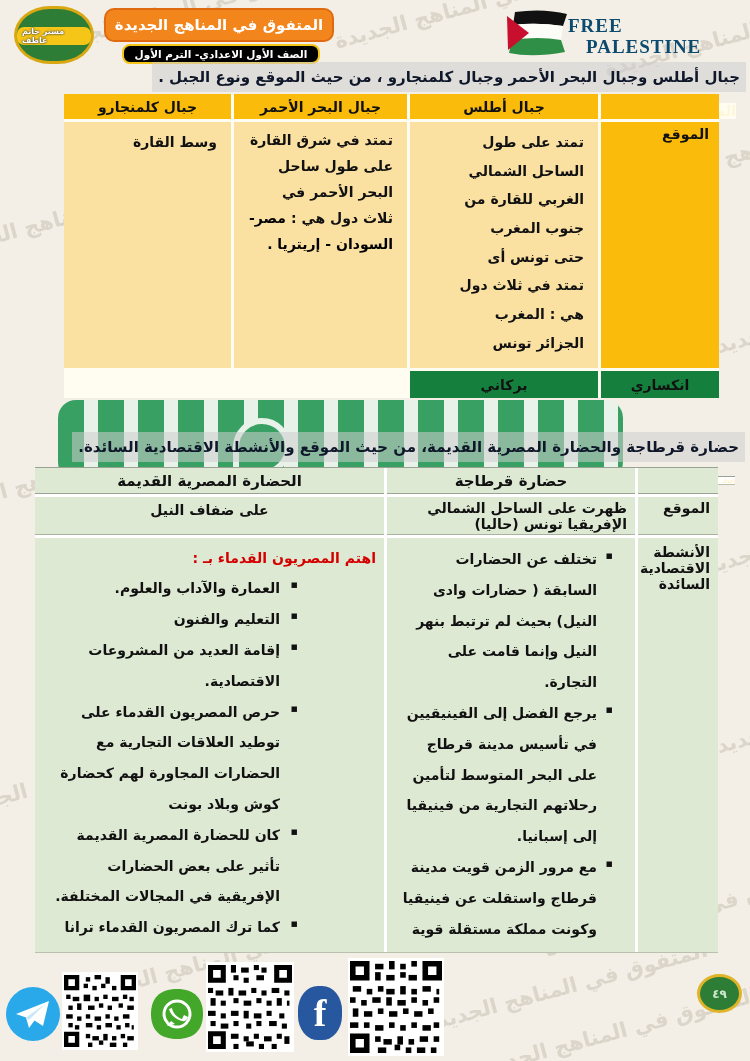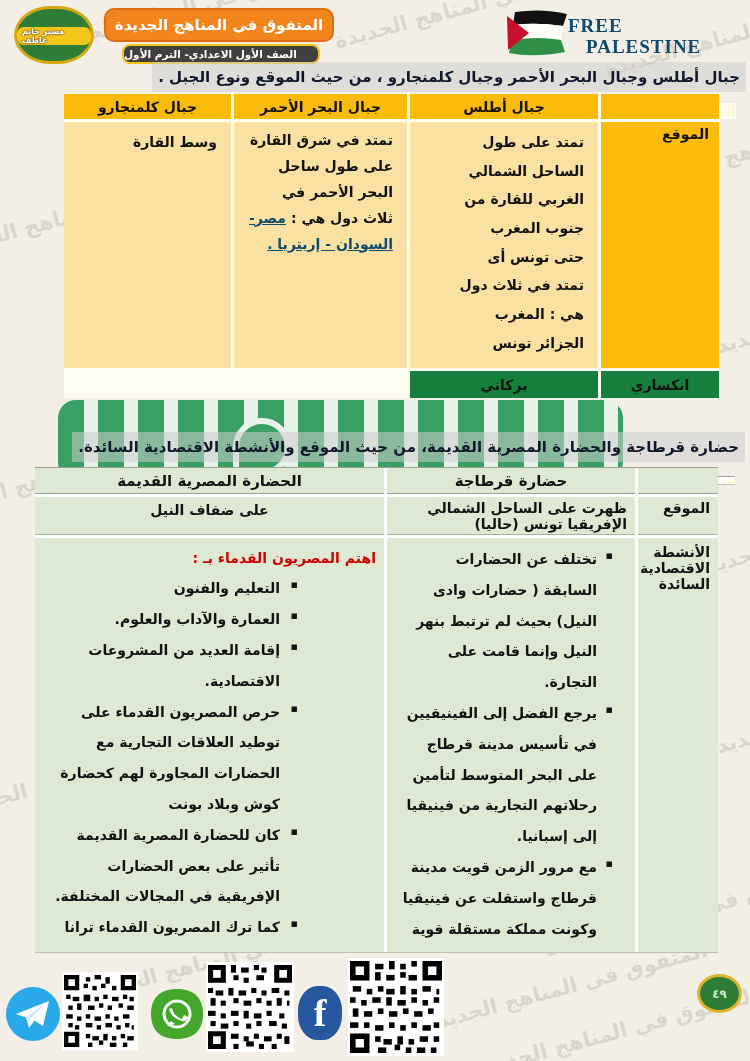--- a/index.html
+++ b/index.html
@@ -17,23 +17,23 @@
   .logo{position:absolute;left:14px;top:6px;width:80px;height:58px;background:#2e7d36;
     border:3px solid #d8a711;border-radius:45% 45% 45% 45%/50%;box-sizing:border-box;
     display:flex;flex-direction:column;align-items:center;justify-content:center;color:#fff;}
   .logo .t1{font-size:14px;font-weight:bold;color:#fdf6d8;}
   .logo .t2{font-size:6px;color:#ffe9a8;}
   .logo .pill{margin-top:1px;background:#f5c518;border-radius:7px;padding:0 5px;
     font-size:8px;font-weight:bold;color:#fff;text-shadow:0 0 2px #444,0 0 2px #444;}
   .banner{position:absolute;left:104px;top:8px;width:230px;height:34px;background:#f2861d;
     border:2px solid #e06a10;border-radius:10px;box-sizing:border-box;display:flex;
     align-items:center;justify-content:center;color:#fff;font-weight:bold;font-size:15px;}
-  .subbanner{position:absolute;left:122px;top:44px;width:198px;height:20px;background:#404040;
+  .subbanner{position:absolute;left:122px;top:44px;width:198px;height:20px;background:#000000;
     border:2px solid #f5c518;border-radius:8px;box-sizing:border-box;display:flex;
-    align-items:center;justify-content:flex-start;color:#fff;font-weight:bold;font-size:10.5px;}
+    align-items:center;justify-content:center;color:#fff;font-weight:bold;font-size:10.5px;}
   .flag{position:absolute;left:505px;top:10px;}
   .fp{position:absolute;left:568px;top:16px;width:160px;color:#0c4a6e;
     font-family:"Liberation Serif","DejaVu Serif",serif;font-weight:bold;line-height:1.1;}
   .fp .l1{font-size:19px;letter-spacing:1px;}
   .fp .l2{font-size:19px;margin-left:18px;letter-spacing:1px;}
 
   
   .h-red{position:absolute;direction:rtl;color:#0f172a;font-weight:bold;font-size:15px;
     background:rgba(205,205,205,.55);padding:6px 6px;white-space:nowrap;}
   .h1{right:4px;top:62px;}
@@ -50,21 +50,21 @@
   .t1{position:absolute;left:64px;top:94px;width:655px;direction:rtl;z-index:2;
     display:grid;grid-template-columns:118px 188px 173px 167px;grid-auto-rows:min-content;
     gap:3px;background:#fffdf2;}
   .t1 .cell{box-sizing:border-box;font-weight:bold;color:#111;font-size:14px;}
   .t1 .head{background:#fbbb0b;height:25px;display:flex;align-items:center;justify-content:center;}
   .t1 .corner{background:#fbbb0b;height:25px;}
   .t1 .lbl{background:#fbbb0b;height:246px;padding:4px 10px;text-align:right;}
   .t1 .data{background:#fbe1a1;height:246px;padding:6px 14px;text-align:right;line-height:2.05;}
   .t1 .data.atlas{padding-left:48px;}
   .t1 .data.redsea{line-height:1.85;}
-  .t1 .red{color:#0c4a6e;text-decoration:underline;}
+  .t1 .red{color:#000000;}
   .t1 .tlbl{background:#fcf2d3;height:27px;display:flex;align-items:center;padding:0 10px;}
   .t1 .tval{background:#15803d;height:27px;display:flex;align-items:center;justify-content:center;}
 
   
   .t2{position:absolute;left:35px;top:467px;width:683px;direction:rtl;z-index:2;
     display:grid;grid-template-columns:80px 248px 349px;gap:3px;background:#fff;
     border-top:1px solid #9aa294;border-bottom:1px solid #b9c0ae;}
   .t2 .cell{box-sizing:border-box;background:#dee9d4;font-size:14px;color:#111;}
   .t2 .head{height:26px;display:flex;align-items:center;justify-content:center;
     font-weight:bold;font-size:15px;border-bottom:1px solid #9aa294;}
@@ -176,22 +176,22 @@
       <div class="cell act">
         <ul>
           <li>تختلف عن الحضارات السابقة ( حضارات وادى النيل) بحيث لم ترتبط بنهر النيل وإنما قامت على التجارة.</li>
           <li>يرجع الفضل إلى الفينيقيين في تأسيس مدينة قرطاج على البحر المتوسط لتأمين رحلاتهم التجارية من فينيقيا إلى إسبانيا.</li>
           <li>مع مرور الزمن قويت مدينة قرطاج واستقلت عن فينيقيا وكونت مملكة مستقلة قوية حكمت معظم ساحل شمال إفريقيا وبعض جزر البحر المتوسط</li>
         </ul>
       </div>
       <div class="cell act">
         <div class="egy-intro">اهتم المصريون القدماء بـ :</div>
         <ul class="egy-list">
+          <li>العمارة والآداب والعلوم.</li>
           <li>التعليم والفنون</li>
-          <li>العمارة والآداب والعلوم.</li>
           <li>إقامة العديد من المشروعات الاقتصادية.</li>
           <li>حرص المصريون القدماء على توطيد العلاقات التجارية مع الحضارات المجاورة لهم كحضارة كوش وبلاد بونت</li>
           <li>كان للحضارة المصرية القديمة تأثير على بعض الحضارات الإفريقية في المجالات المختلفة.</li>
           <li>كما ترك المصريون القدماء ترانا حضاريا يدل على قيام حضارة عظيمة في شمال شرق إفريقيا .</li>
         </ul>
       </div>
     </div>
 
     <svg class="icon" style="left:5px;top:986px" width="56" height="56" viewBox="0 0 56 56">
       <circle cx="28" cy="28" r="27" fill="#29a9ea"></circle>

